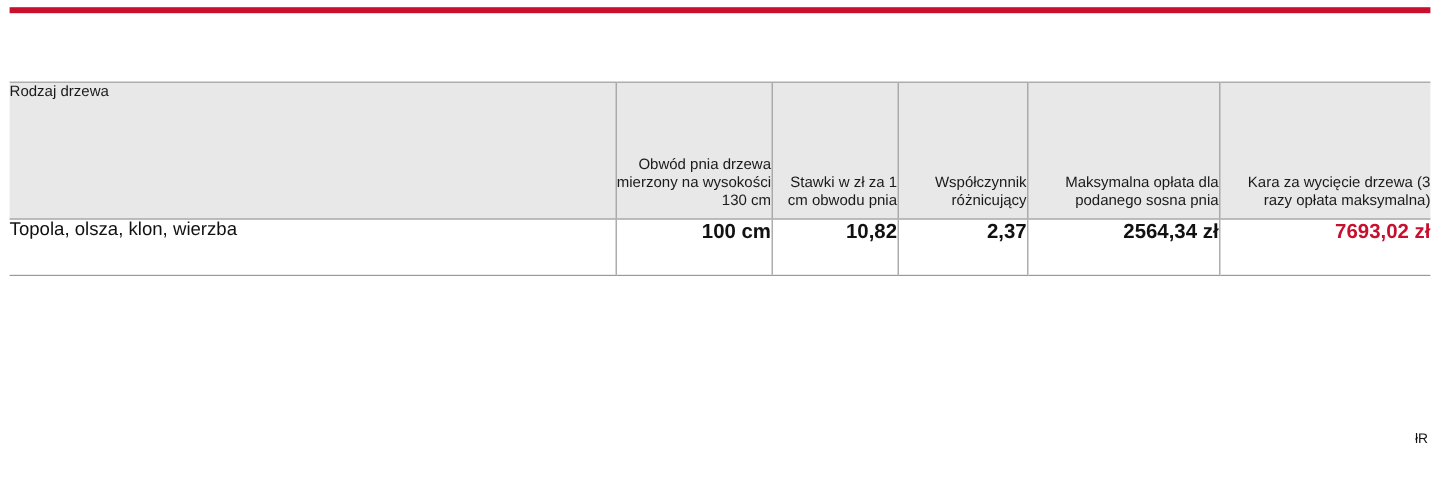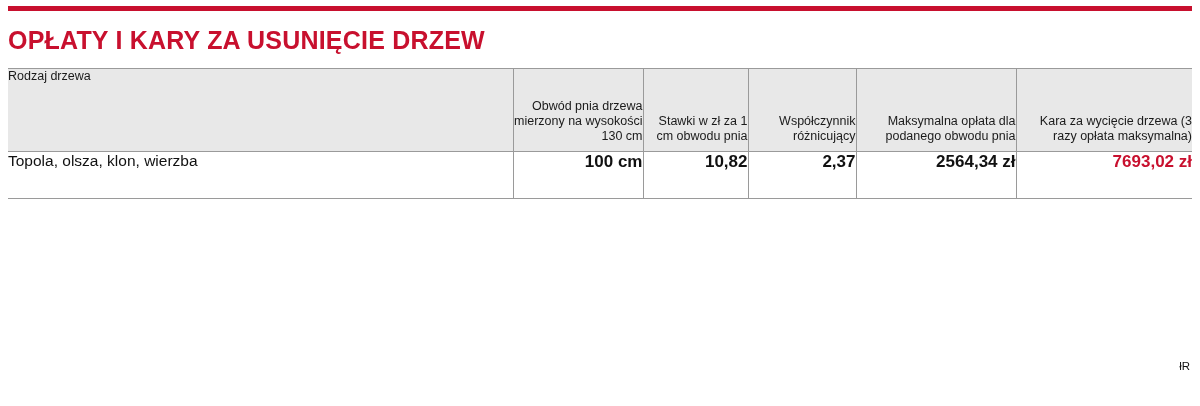--- a/index.html
+++ b/index.html
@@ -47,21 +47,21 @@
     table-layout: fixed;
   }
   table.tbl th, table.tbl td {
     padding: 0;
     vertical-align: top;
   }
   thead tr {
     background: #e8e8e8;
   }
   thead th {
-    height: 83px;
+    height: 114px;
     font-size: 12.5px;
     font-weight: normal;
     color: #1a1a1a;
     line-height: 15px;
     padding: 9px 10px 0 10px;
     box-sizing: border-box;
     border-top: 1px solid #9a9a9a;
     border-bottom: 1px solid #9a9a9a;
   }
   thead th.hleft {
@@ -119,38 +119,37 @@
   .col5 { width: 160px; }
   .col6 { width: 176px; }
 </style>
 </head>
 <body>
 
 <div class="page">
 
   <div class="top-rule"></div>
 
-  <div class="title">OPŁATY I KARY ZA USUNIĘCIE DRZEW</div>
 
   <table class="tbl">
     <colgroup>
       <col class="col1">
         <col class="col2">
         <col class="col3">
         <col class="col4">
         <col class="col5">
         <col class="col6">
     </colgroup>
     <thead>
       <tr>
         <th class="hleft">Rodzaj drzewa</th>
         <th class="hright sep">Obwód pnia drzewa mierzony na wysokości 130 cm</th>
         <th class="hright sep">Stawki w zł za 1 cm obwodu pnia</th>
         <th class="hright sep">Współczynnik różnicujący</th>
-        <th class="hright sep">Maksymalna opłata dla podanego obwodu pnia</th>
+        <th class="hright sep">Maksymalna opłata dla podanego sosna pnia</th>
         <th class="hright sep">Kara za wycięcie drzewa (3 razy opłata maksymalna)</th>
       </tr>
     </thead>
     <tbody>
       <tr>
         <td class="name">Topola, olsza, klon, wierzba</td>
         <td class="num">100 cm</td>
         <td class="num">10,82</td>
         <td class="num">2,37</td>
         <td class="num">2564,34 zł</td>

